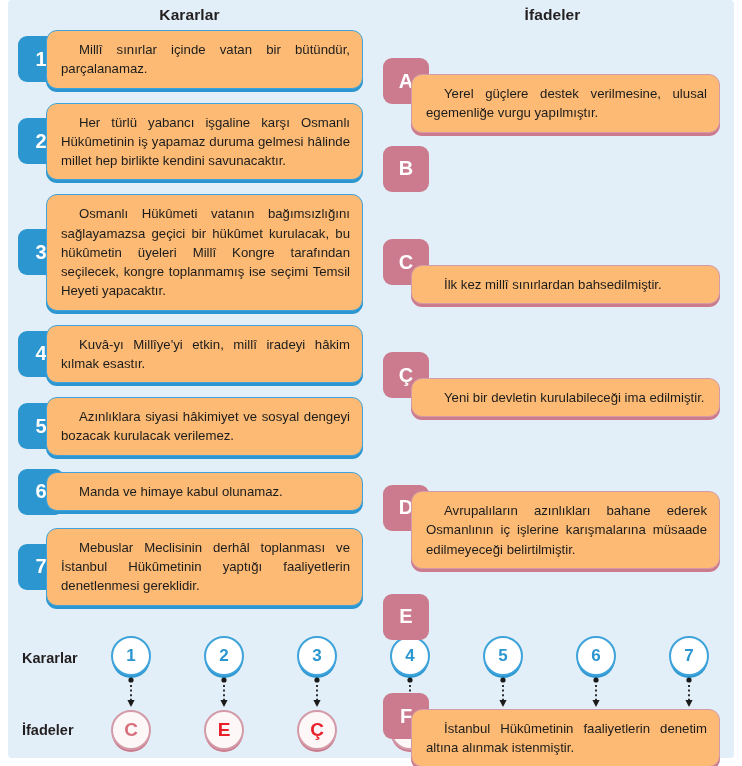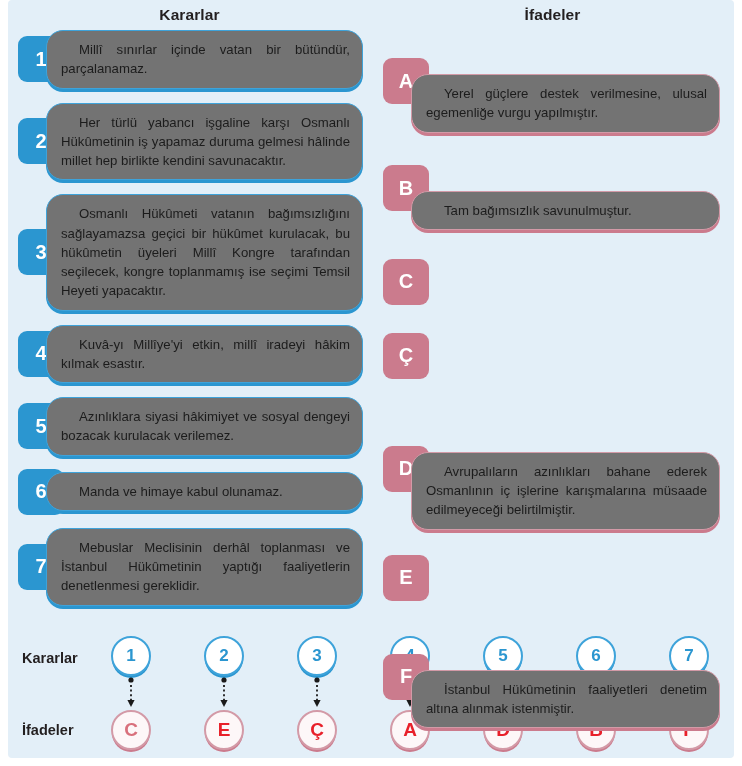--- a/index.html
+++ b/index.html
@@ -102,22 +102,22 @@
     z-index: 1;
     box-sizing: border-box;
   }
   .item-blue .tab { background: #2b96d0; }
   .item-pink .tab { background: #cb7b8d; }
 
   .card {
     position: relative;
     margin-left: 28px;
     flex: 1 1 auto;
-    background: #737373;
-    border-radius: 17px;
+    background: #fdba74;
+    border-radius: 11px;
     padding: 9px 12px 9px 14px;
     z-index: 2;
     box-sizing: border-box;
     font-size: 13.2px;
     line-height: 1.46;
     color: #1c1c1c;
     text-align: justify;
     text-justify: inter-word;
   }
   .item-blue .card {
@@ -285,48 +285,51 @@
 
         <div class="item item-pink">
           <div class="tab">A</div>
           <div class="card">
             <p>Yerel güçlere destek verilmesine, ulusal egemenliğe vurgu yapılmıştır.</p>
           </div>
         </div>
 
         <div class="item item-pink" style="margin-bottom:30px;">
           <div class="tab">B</div>
-          <div class="card">
-            <p>Tam bağımsızlık savunulmuştur.</p>
-          </div>
         </div>
 
         <div class="item item-pink" style="margin-bottom:30px;">
           <div class="tab">C</div>
+          <div class="card">
+            <p>İlk kez millî sınırlardan bahsedilmiştir.</p>
+          </div>
         </div>
 
         <div class="item item-pink" style="margin-bottom:30px;">
           <div class="tab">Ç</div>
+          <div class="card">
+            <p>Yeni bir devletin kurulabileceği ima edilmiştir.</p>
+          </div>
         </div>
 
         <div class="item item-pink" style="margin-bottom:26px;">
           <div class="tab">D</div>
           <div class="card">
             <p>Avrupalıların azınlıkları bahane ederek Osmanlının iç işlerine karışmalarına müsaade edilmeyeceği belirtilmiştir.</p>
           </div>
         </div>
 
         <div class="item item-pink" style="margin-bottom:26px;">
           <div class="tab">E</div>
         </div>
 
         <div class="item item-pink">
           <div class="tab">F</div>
           <div class="card">
-            <p>İstanbul Hükûmetinin faaliyetleri denetim altına alınmak istenmiştir.</p>
+            <p>İstanbul Hükûmetinin faaliyetlerin denetim altına alınmak istenmiştir.</p>
           </div>
         </div>
 
       </div>
     </div>
 
     <div class="answers">
 
       <div class="answers-labels">
         <div class="ans-label ans-label-top">Kararlar</div>

